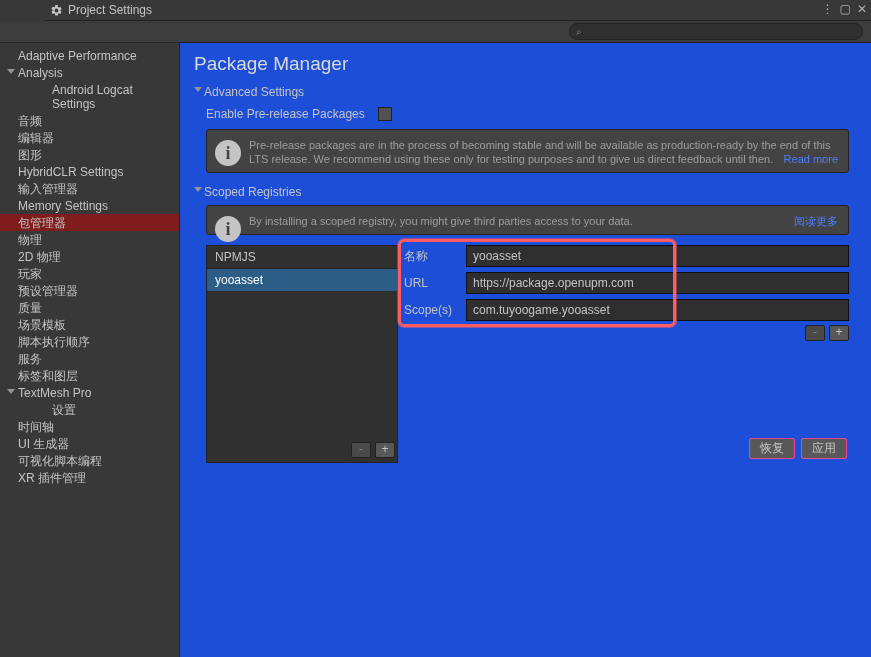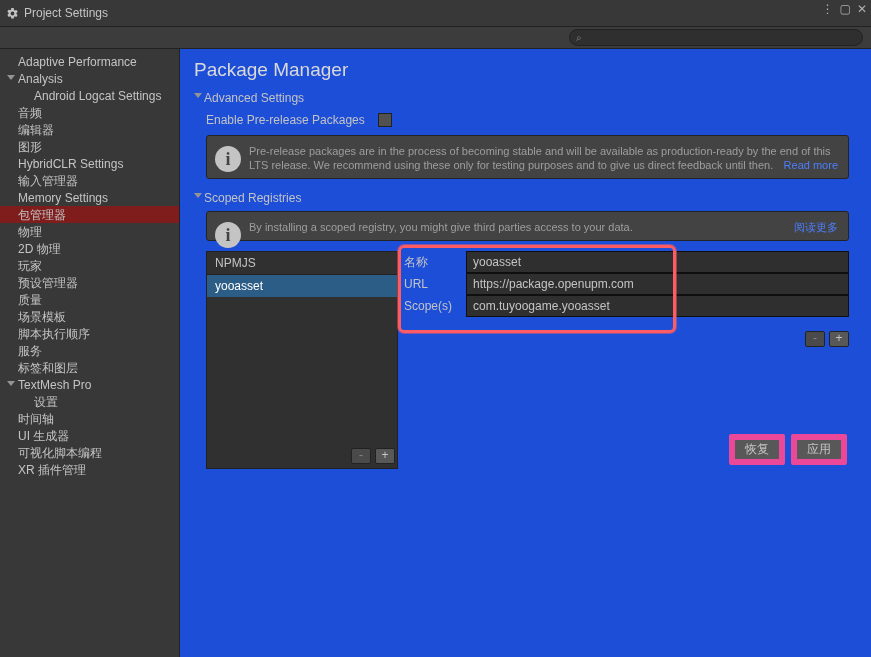--- a/index.html
+++ b/index.html
@@ -5,27 +5,28 @@
   * { box-sizing: border-box; margin: 0; padding: 0; }
   body {
     width: 871px; height: 657px;
     background: #383838;
     font-family: "Segoe UI", "Microsoft YaHei", sans-serif;
     font-size: 12px;
     color: #c4c4c4;
     overflow: hidden;
   }
   .titlebar {
-    height: 27px;
+    height: 21px;
     background: #383838;
     border-bottom: 1px solid #222;
     display: flex;
     align-items: center;
     padding: 0 6px;
     position: relative;
+    margin-left: 44px;
   }
   .titlebar .gear { margin-right: 5px; display:flex; align-items:center;}
   .titlebar .title-txt { color: #c4c4c4; font-size: 12px; }
   .titlebar .winbtns { position: absolute; right: 4px; top: 2px; display:flex; gap:6px; align-items:center; color:#b0b0b0; }
   .titlebar .winbtns span { font-size:12px; cursor:default; }
   .toolbar {
     height: 22px;
     background: #3C3C3C;
     border-bottom: 1px solid #222;
     position: relative;
@@ -54,21 +55,21 @@
     overflow-y: auto;
     padding-top: 4px;
   }
   .s-item {
     padding: 1.5px 0 1.5px 18px;
     color: #c4c4c4;
     cursor: default;
     line-height: 14px;
   }
   .s-item.lvl1 { padding-left: 18px; }
-  .s-item.lvl2 { padding-left: 34px; }
+  .s-item.lvl2 { padding-left: 34px; margin-left: 18px; }
   .s-item.expand { position: relative; }
   .s-item.expand::before {
     content: "";
     position: absolute;
     left: 7px; top: 5px;
     border-left: 4px solid transparent;
     border-right: 4px solid transparent;
     border-top: 5px solid #949494;
   }
   .s-item.selected {
@@ -166,20 +167,21 @@
     cursor:pointer;
   }
   .sqbtn.disabled { background:#4a4a4a; color:#888; }
   .reg-form {
     flex: 1;
     position: relative;
     height: 218px;
   }
   .formrow {
     display:flex; align-items:center;
+    margin-bottom: 5px;
   }
   .formrow .flbl {
     width: 62px;
     color:#c4c4c4;
   }
   .formrow .finput {
     flex:1;
     background:#2F2F2F;
     border:1px solid #0f0f0f;
     color:#c4c4c4;
@@ -200,21 +202,21 @@
   .form-ctrl-right {
     position:absolute; right:0; top: 80px;
     display:flex; gap:4px;
   }
   .bottom-btns {
     position:absolute; right:2px; bottom:4px;
     display:flex; gap:6px;
   }
   .txtbtn {
     background:#585858;
-    border:6px solid #ec4899;
+    border:1px solid #ec4899;
     color:#c4c4c4;
     padding: 1px 10px;
     font-size:12px;
     border-radius:2px;
     cursor:pointer;
   }
 </style>
 </head>
 <body>
 

